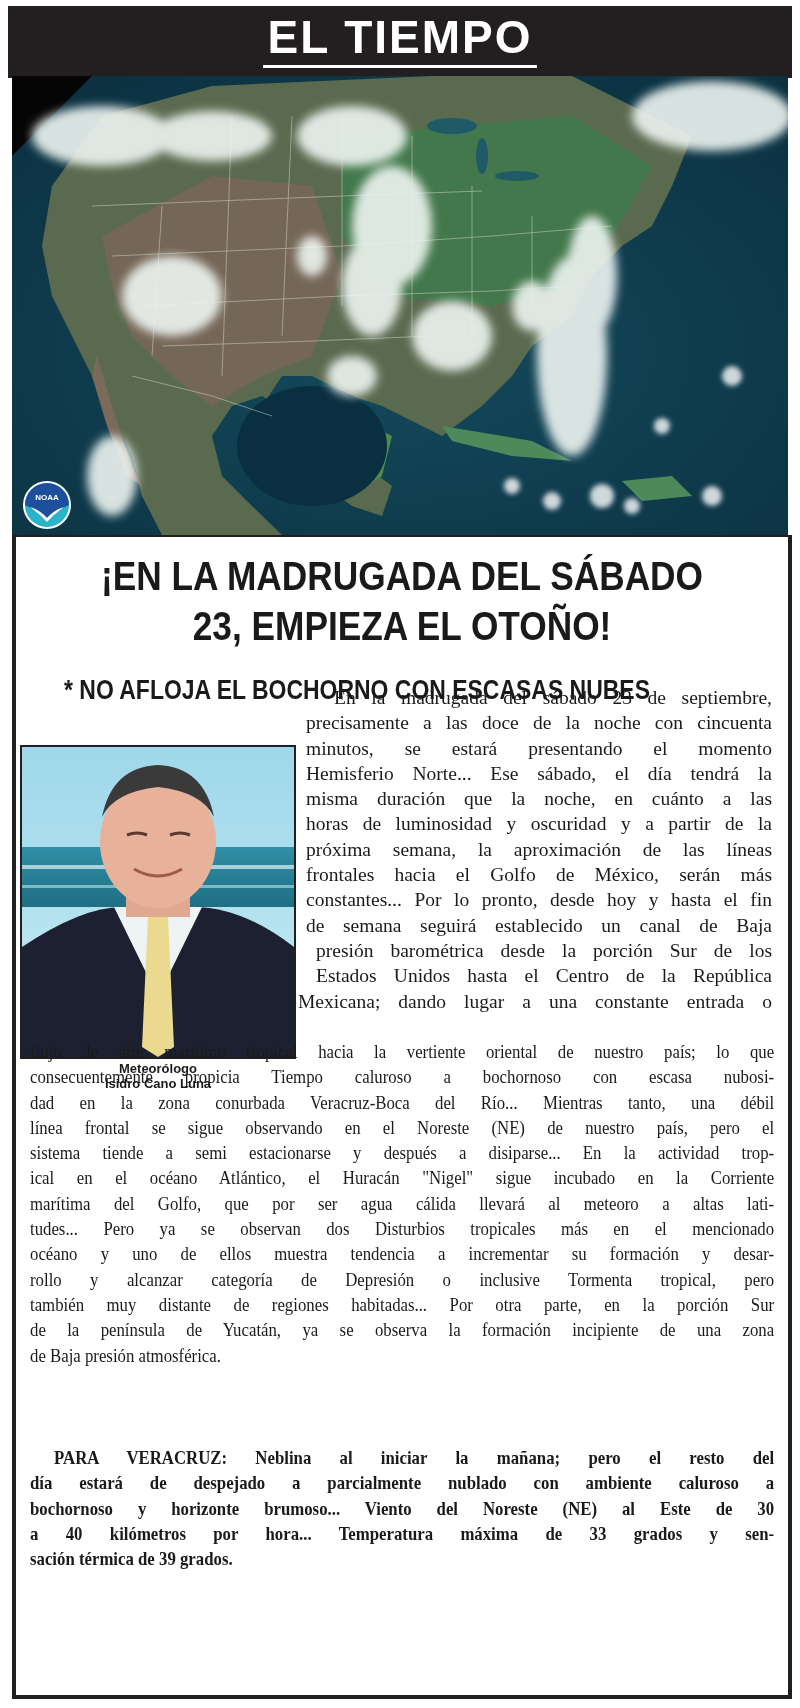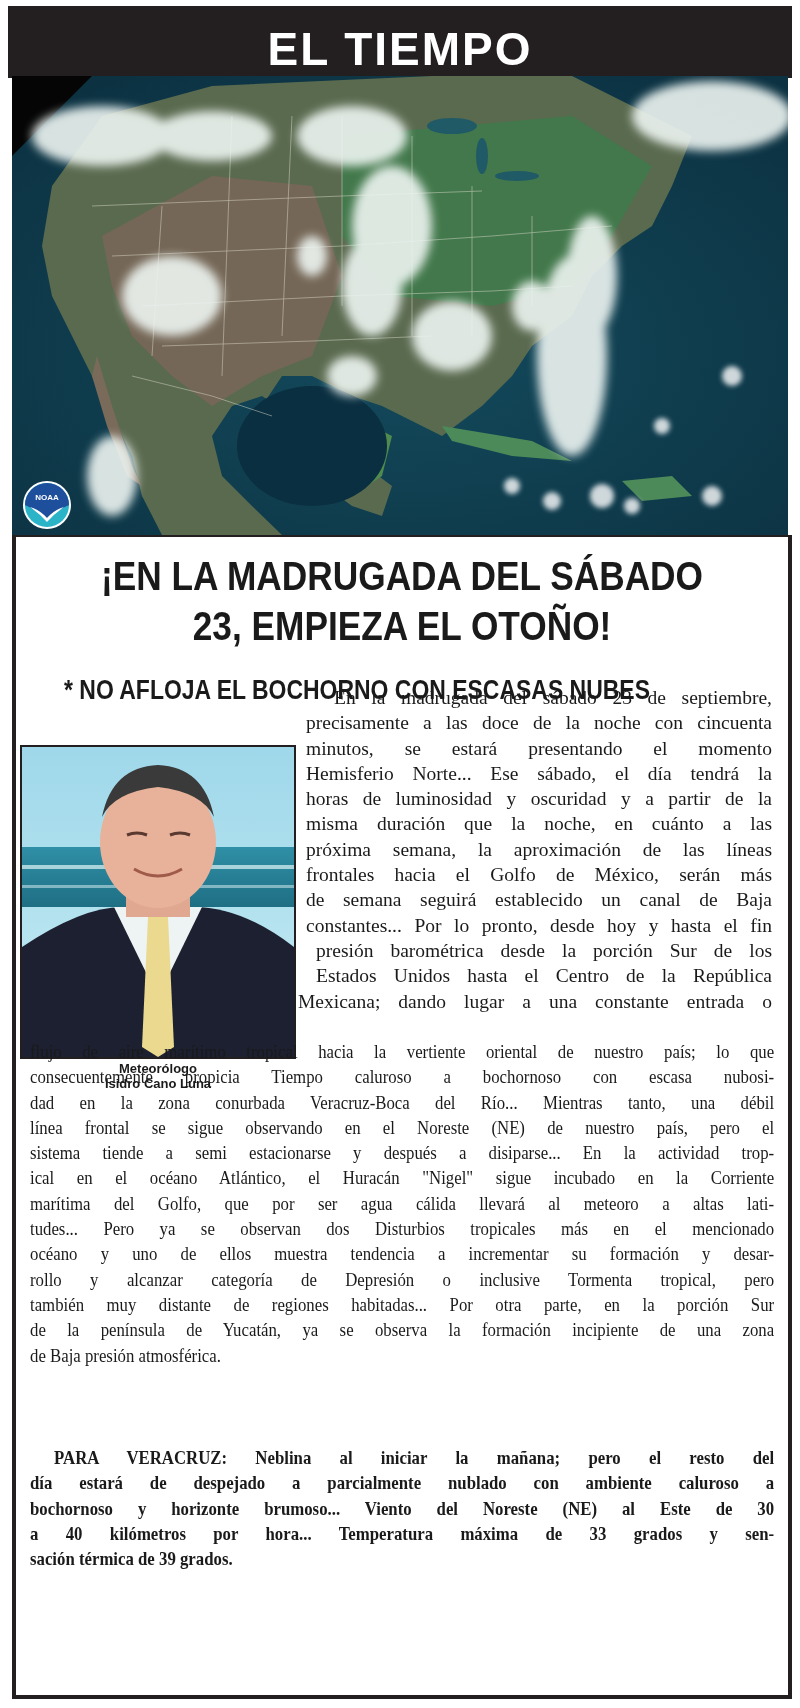--- a/index.html
+++ b/index.html
@@ -1,19 +1,19 @@
 <!DOCTYPE html>
 <html><head>
 <meta charset="utf-8">
 <style>
   html, body { margin: 0; padding: 0; background: #ffffff; }
   body { width: 800px; height: 1708px; position: relative; overflow: hidden; font-family: "Liberation Serif", serif; color: #1a1a1a; }
 
   .masthead { position: absolute; left: 8px; top: 6px; width: 784px; height: 72px; background: #231f20; }
-  .masthead-title { position: absolute; left: 0; right: 0; top: 20px; text-align: center; font-family: "Liberation Sans", sans-serif; font-weight: bold; font-size: 46px; letter-spacing: 2px; color: #ffffff; line-height: 46px; }
+  .masthead-title { position: absolute; left: 0; right: 0; top: 8px; text-align: center; font-family: "Liberation Sans", sans-serif; font-weight: bold; font-size: 46px; letter-spacing: 2px; color: #ffffff; line-height: 46px; }
   .masthead-title span { border-bottom: 3px solid #ffffff; padding: 0 4px 2px 4px; }
 
   .satellite { position: absolute; left: 12px; top: 76px; width: 776px; height: 459px; overflow: hidden; background: #0e3f4f; }
   .satellite svg { display: block; }
   .noaa-logo { position: absolute; left: 22px; top: 480px; width: 50px; height: 50px; }
 
   .article-box { position: absolute; left: 12px; top: 535px; width: 772px; height: 1158px; border: 4px solid #231f20; border-top: 2px solid #231f20; background: #fff; box-sizing: content-box; }
 
   .headline { position: absolute; left: 0; right: 0; top: 14px; text-align: center; font-family: "Liberation Sans", sans-serif; font-weight: bold; font-size: 41px; line-height: 50px; color: #1a1a1a; transform: scaleX(0.86); transform-origin: center; letter-spacing: 0px; }
   .subheadline { position: absolute; left: 48px; top: 136px; font-family: "Liberation Sans", sans-serif; font-weight: bold; font-size: 28px; line-height: 34px; color: #1a1a1a; transform: scaleX(0.82); transform-origin: left; white-space: nowrap; }
@@ -169,26 +169,26 @@
   <div class="photo-caption">
     <div>Meteorólogo</div>
     <div>Isidro Cano Luna</div>
   </div>
 
   <div class="body-text col-right">
     <span class="line indent-first">En la madrugada del sábado 23 de septiembre,</span>
     <span class="line">precisamente a las doce de la noche con cincuenta</span>
     <span class="line">minutos, se estará presentando el momento</span>
     <span class="line">Hemisferio Norte... Ese sábado, el día tendrá la</span>
+    <span class="line">misma duración que la noche, en cuánto a las</span>
     <span class="line">horas de luminosidad y oscuridad y a partir de la</span>
-    <span class="line">misma duración que la noche, en cuánto a las</span>
     <span class="line">próxima semana, la aproximación de las líneas</span>
     <span class="line">frontales hacia el Golfo de México, serán más</span>
+    <span class="line">constantes... Por lo pronto, desde hoy y hasta el fin</span>
     <span class="line">de semana seguirá establecido un canal de Baja</span>
-    <span class="line">constantes... Por lo pronto, desde hoy y hasta el fin</span>
     <span class="line" style="padding-left:10px">presión barométrica desde la porción Sur de los</span>
     <span class="line" style="padding-left:10px">Estados Unidos hasta el Centro de la República</span>
     <span class="line" style="margin-left:-8px">Mexicana; dando lugar a una constante entrada o</span>
   </div>
 
   <div class="body-text col-full" style="top:502px;">
     <div class="condensed">
       <span class="line">flujo de aire marítimo tropical hacia la vertiente oriental de nuestro país; lo que</span>
       <span class="line">consecuentemente propicia Tiempo caluroso a bochornoso con escasa nubosi-</span>
       <span class="line">dad en la zona conurbada Veracruz-Boca del Río... Mientras tanto, una débil</span>

